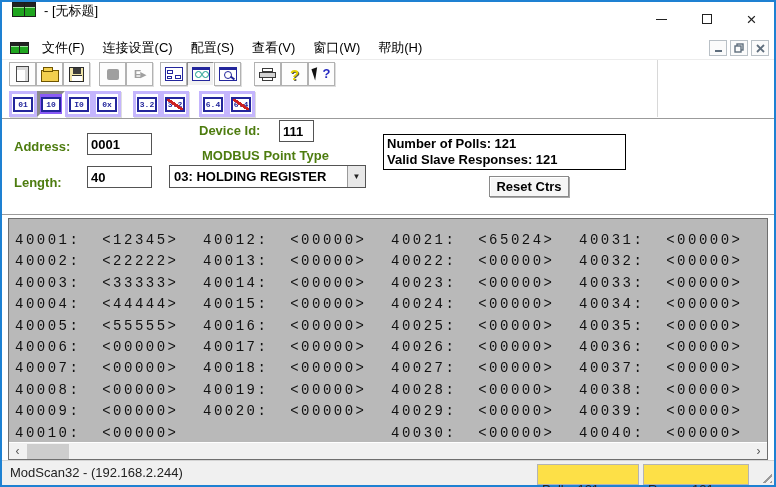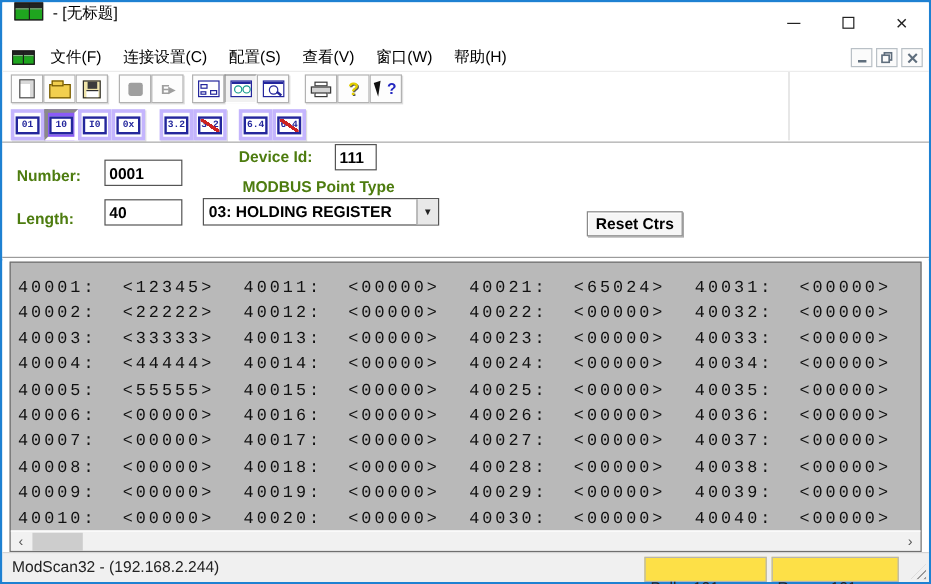--- a/index.html
+++ b/index.html
@@ -246,34 +246,38 @@
       </div>
   </div>
 
   <div class="tb-vsep"></div>
   <div class="hsep" style="top:116px">
       <div class="d"></div>
       <div class="l"></div>
     </div>
 
   <div class="form-area">
-    <span class="lbl" style="left:12px; top:137px; top:19px">Number:</span>
+    <span class="lbl" style="left:12px; top:137px; top:19px">Address:</span>
     <input class="field" style="left: 85px; top: 13px; width: 65px; height: 22px;" value="0001">
     <span class="lbl" style="left:12px; top:55px">Length:</span>
     <input class="field" style="left: 85px; top: 46px; width: 65px; height: 22px;" value="40">
 
     <span class="lbl" style="left:197px; top:3px">Device Id:</span>
     <input class="field" style="left: 277px; top: 0px; width: 35px; height: 22px;" value="111">
     <span class="lbl" style="left:200px; top:28px">MODBUS Point Type</span>
 
     <div class="combo" style="top:45px">
       <span class="val">03: HOLDING REGISTER</span>
       <span class="drop">▼</span>
     </div>
 
+    <div class="polls-box" style="top:14px">
+      <div>Number of Polls: 121</div>
+      <div>Valid Slave Responses: 121</div>
+    </div>
     <button class="reset-btn" style="top:56px">Reset Ctrs</button>
   </div>
 
   <div class="hsep" style="top:212px">
       <div class="d"></div>
       <div class="l"></div>
     </div>
 
   <div class="data-outer">
     <div class="data-child">
@@ -284,21 +288,20 @@
             <div class="reg-line">40003:  &lt;33333&gt;</div>
             <div class="reg-line">40004:  &lt;44444&gt;</div>
             <div class="reg-line">40005:  &lt;55555&gt;</div>
             <div class="reg-line">40006:  &lt;00000&gt;</div>
             <div class="reg-line">40007:  &lt;00000&gt;</div>
             <div class="reg-line">40008:  &lt;00000&gt;</div>
             <div class="reg-line">40009:  &lt;00000&gt;</div>
             <div class="reg-line">40010:  &lt;00000&gt;</div>
           </div>
           <div class="reg-col">
-            <div class="reg-line">40011:  &lt;00000&gt;</div>
             <div class="reg-line">40012:  &lt;00000&gt;</div>
             <div class="reg-line">40013:  &lt;00000&gt;</div>
             <div class="reg-line">40014:  &lt;00000&gt;</div>
             <div class="reg-line">40015:  &lt;00000&gt;</div>
             <div class="reg-line">40016:  &lt;00000&gt;</div>
             <div class="reg-line">40017:  &lt;00000&gt;</div>
             <div class="reg-line">40018:  &lt;00000&gt;</div>
             <div class="reg-line">40019:  &lt;00000&gt;</div>
             <div class="reg-line">40020:  &lt;00000&gt;</div>
           </div>

